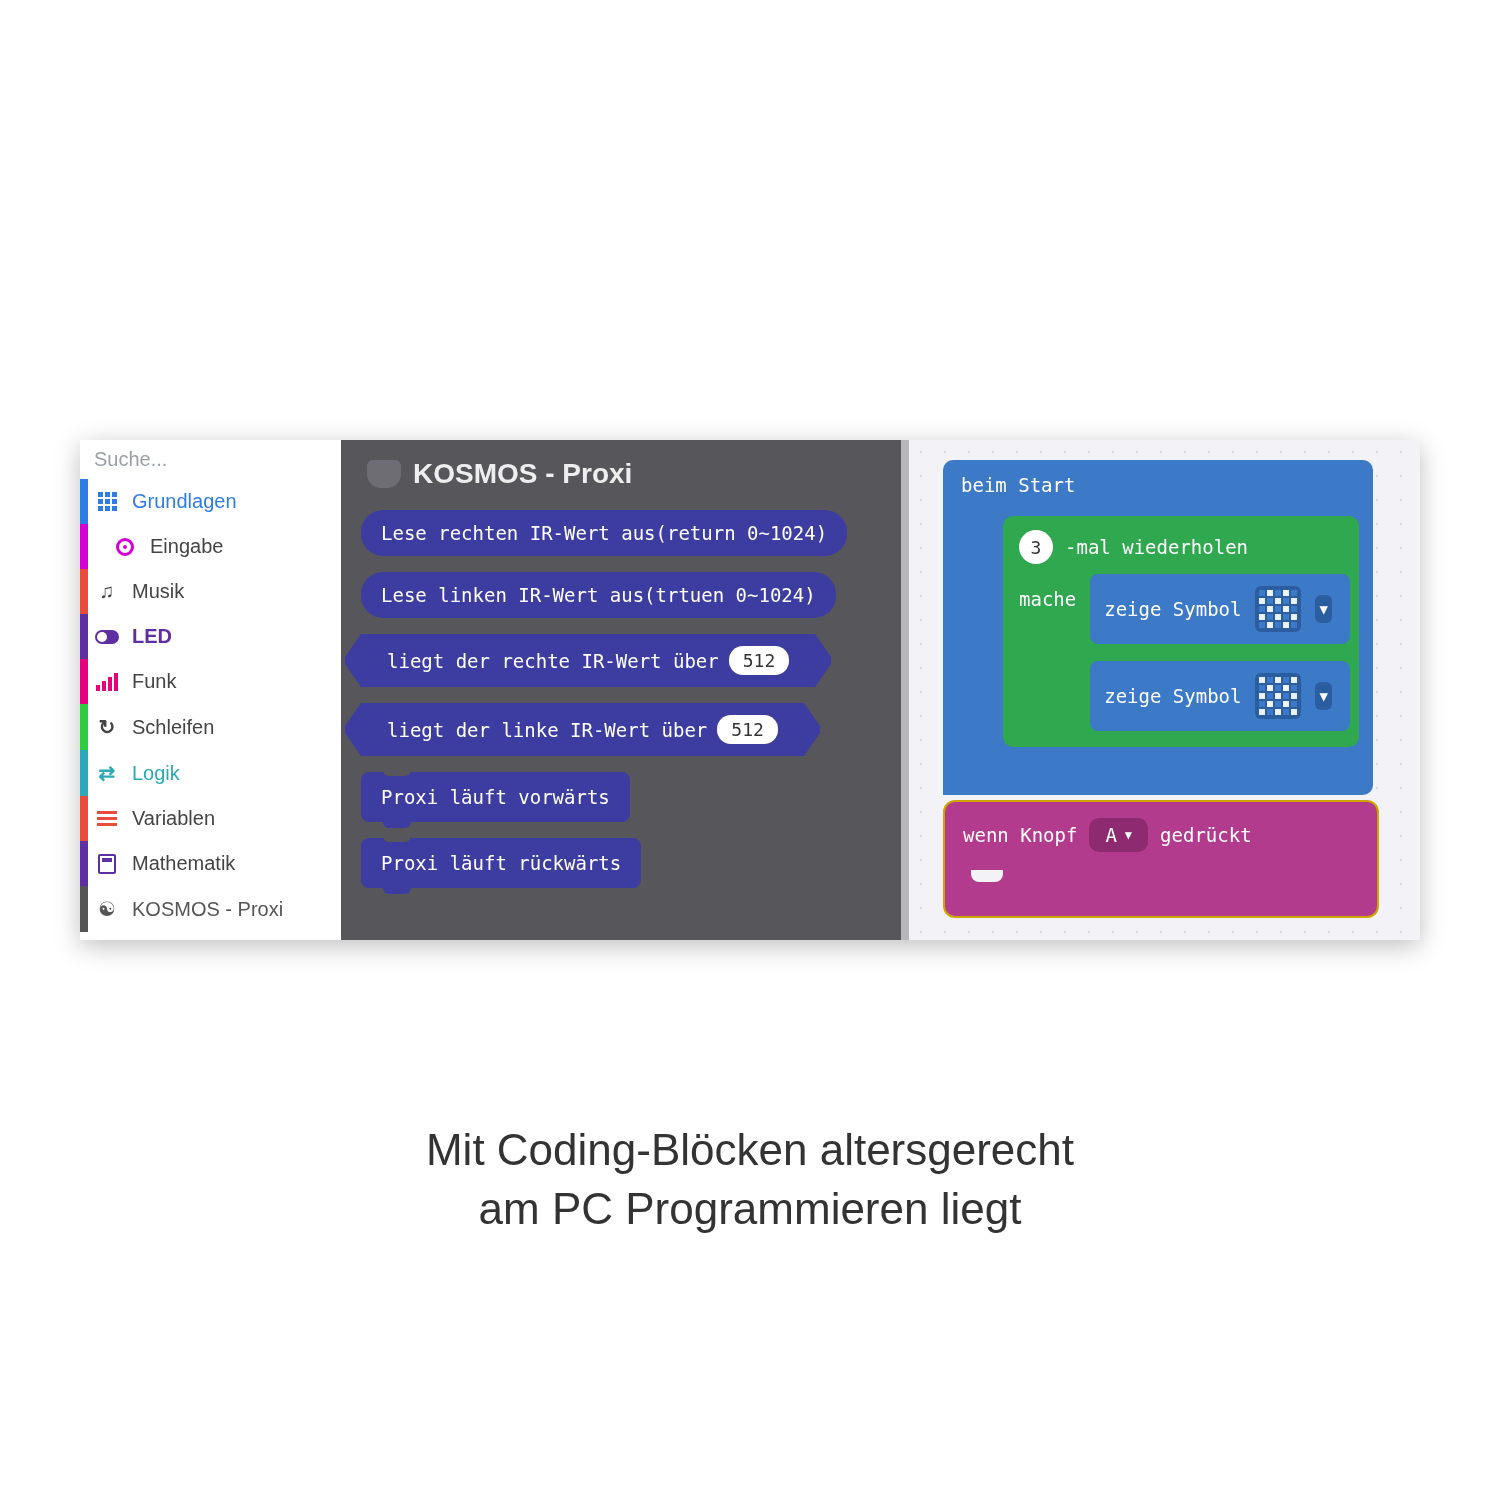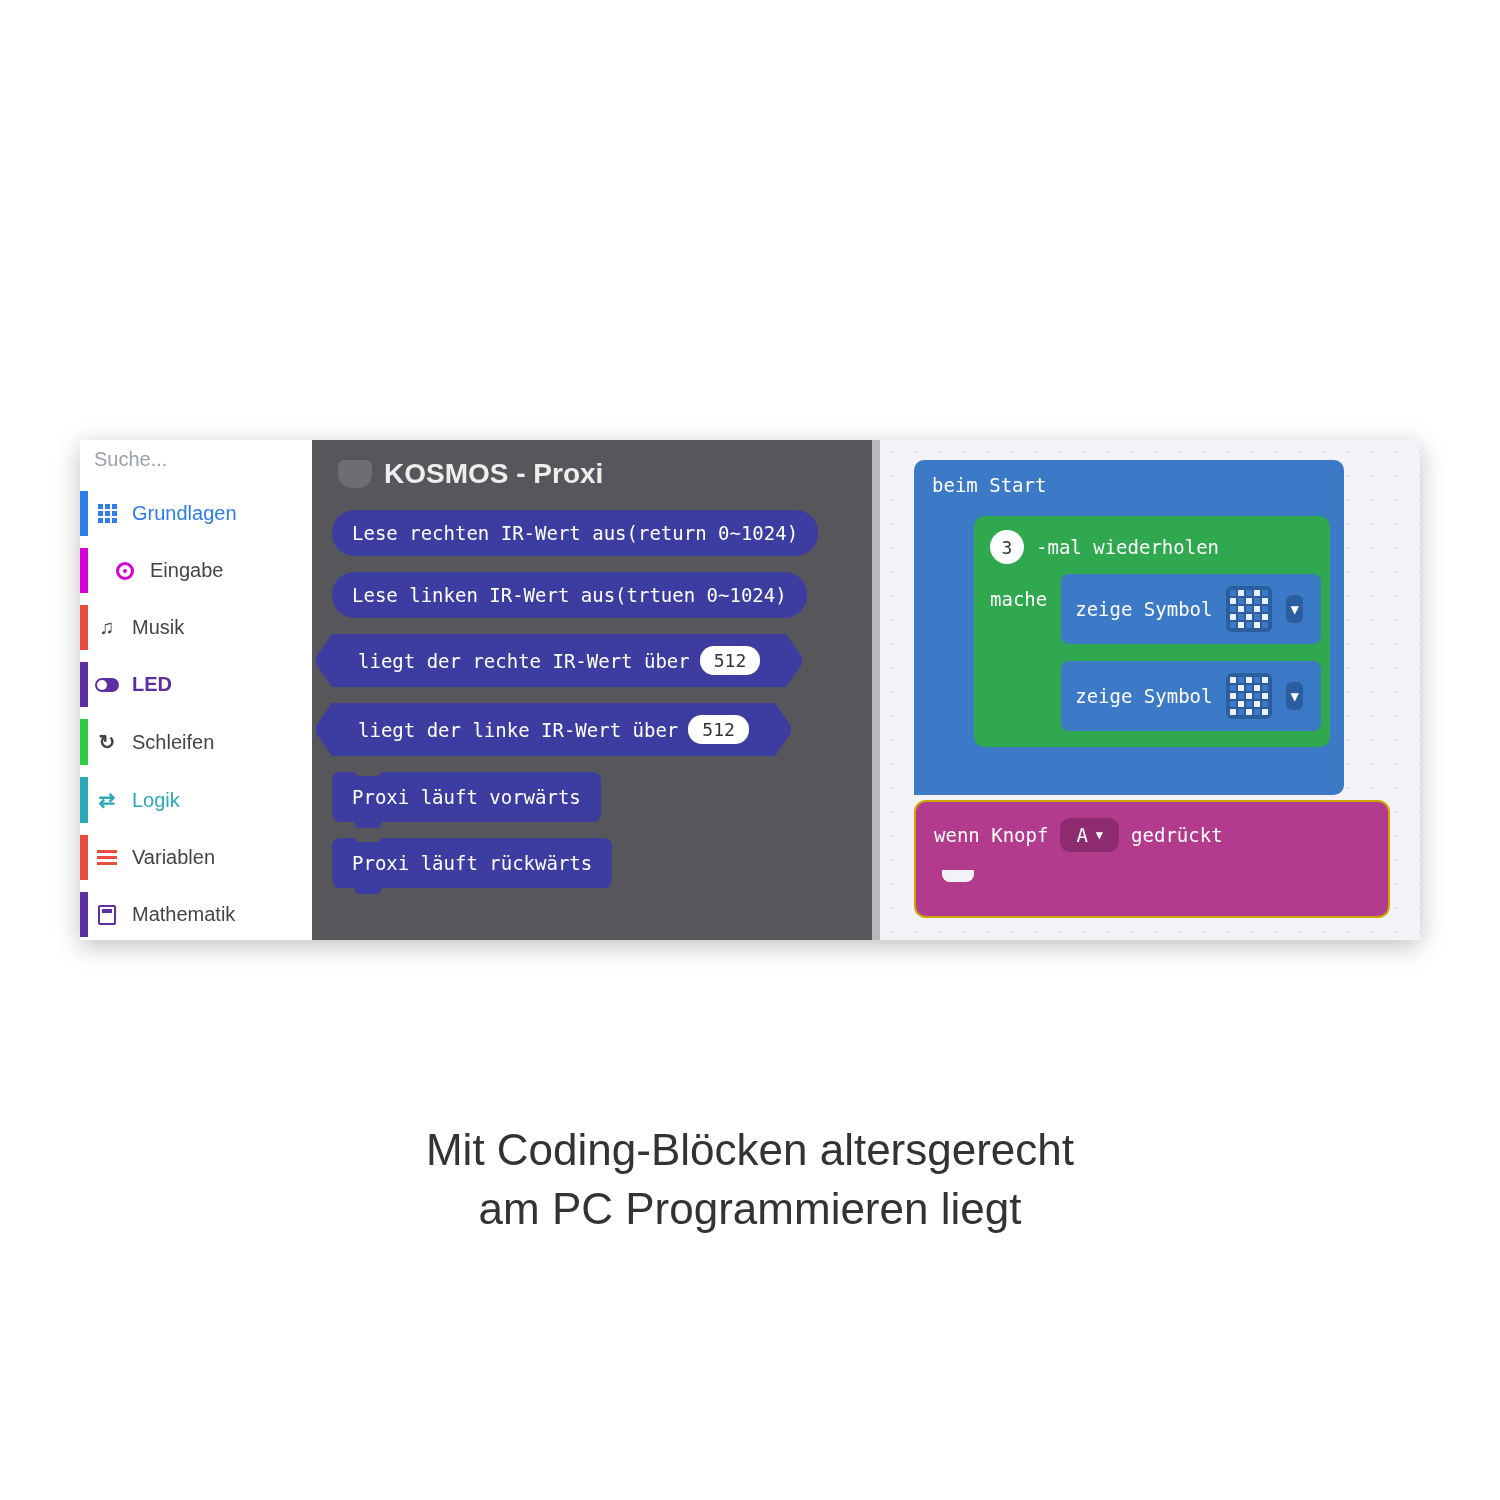--- a/index.html
+++ b/index.html
@@ -12,21 +12,21 @@
   .card {
     position: absolute;
     left: 80px; top: 440px;
     width: 1340px; height: 500px;
     background: #fff;
     box-shadow: 0 6px 24px rgba(0,0,0,.25);
     display: flex;
     overflow: hidden;
   }
   
-  .sidebar { width: 232px; background:#fff; display:flex; flex-direction:column;gap:12px; }
+  .sidebar { width: 261px; background:#fff; display:flex; flex-direction:column; }
   .search-row { display:flex; align-items:center; padding:8px 10px 8px 14px; gap:6px; color:#9aa0a6; }
   .search-row input {
     flex:1; border:none; outline:none; font-size:20px; color:#555; background:transparent;
   }
   .search-row input::placeholder { color:#9aa0a6; }
   .cat {
     display:flex; align-items:center; gap:12px;
     padding:11px 10px 11px 6px; font-size:20px; color:#444;
     border-left:8px solid transparent;
     cursor:pointer;
@@ -94,21 +94,21 @@
   .loop { background:#2fa84f; border-radius:10px; padding:14px 16px 16px 16px; position:relative; }
   .loop .row1{display:flex;align-items:center;gap:12px;padding-bottom:10px;}
   .loop .numpill{background:#fff;color:#333;border-radius:50%;width:34px;height:34px;display:flex;align-items:center;justify-content:center;font-size:18px;}
   .loop-inner{margin-left:68px;display:flex;flex-direction:column;gap:17px;}
   .showblk{background:#3c79c7;border-radius:8px;padding:12px 14px;display:flex;align-items:center;gap:14px;width:260px;}
   .ledgrid{background:#2a5ea0;border-radius:6px;padding:4px;display:grid;grid-template-columns:repeat(5,6px);grid-template-rows:repeat(5,6px);gap:2px;}
   .ledgrid span{background:#3c79c7;}
   .ledgrid .on{background:#eaf2ff;}
   .dd{background:#2a5ea0;border-radius:6px;padding:6px 4px;color:#fff;font-size:14px;}
 
-  .evt-wrap { left:34px; top:360px; width:476px; }
+  .evt-wrap { left:34px; top:360px; width:436px; }
   .evt { background:#b33b8e; border:2px solid #cfa400; border-radius:12px; padding:16px 18px 34px 18px; display:flex; align-items:center; gap:12px;}
   .evt .sel{background:#8e2b70;border-radius:10px;padding:6px 16px;display:flex;align-items:center;gap:8px;}
   .evt-body{background:#b33b8e;height:48px;border-left:2px solid #cfa400;border-right:2px solid #cfa400;border-bottom:2px solid #cfa400;margin-top:-18px;border-radius:0 0 12px 12px;position:relative;}
   .evt-body::before{content:"";position:absolute;left:26px;top:0;width:32px;height:12px;background:#f3f3f7;border-radius:0 0 8px 8px;}
 
   .caption {
     position:absolute; left:0; right:0; top:1120px;
     text-align:center; font-size:44px; color:#333;
     font-family: "Segoe UI", Arial, sans-serif;
     line-height:1.35;
@@ -149,20 +149,31 @@
     </div>
     <div class="cat musik">
       <span class="ic ic-headphones">♫</span>
       <span>Musik</span>
     </div>
     <div class="cat led">
       <span class="ic">
           <span class="ic-toggle"></span>
         </span>
       <span>LED</span>
+    </div>
+    <div class="cat funk">
+      <span class="ic">
+          <span class="ic-bars">
+            <span style="height:6px"></span>
+            <span style="height:10px"></span>
+            <span style="height:14px"></span>
+            <span style="height:18px"></span>
+          </span>
+        </span>
+      <span>Funk</span>
     </div>
     <div class="cat schleifen">
       <span class="ic ic-refresh">↻</span>
       <span>Schleifen</span>
     </div>
     <div class="cat logik">
       <span class="ic ic-shuffle">⇄</span>
       <span>Logik</span>
     </div>
     <div class="cat variablen">

